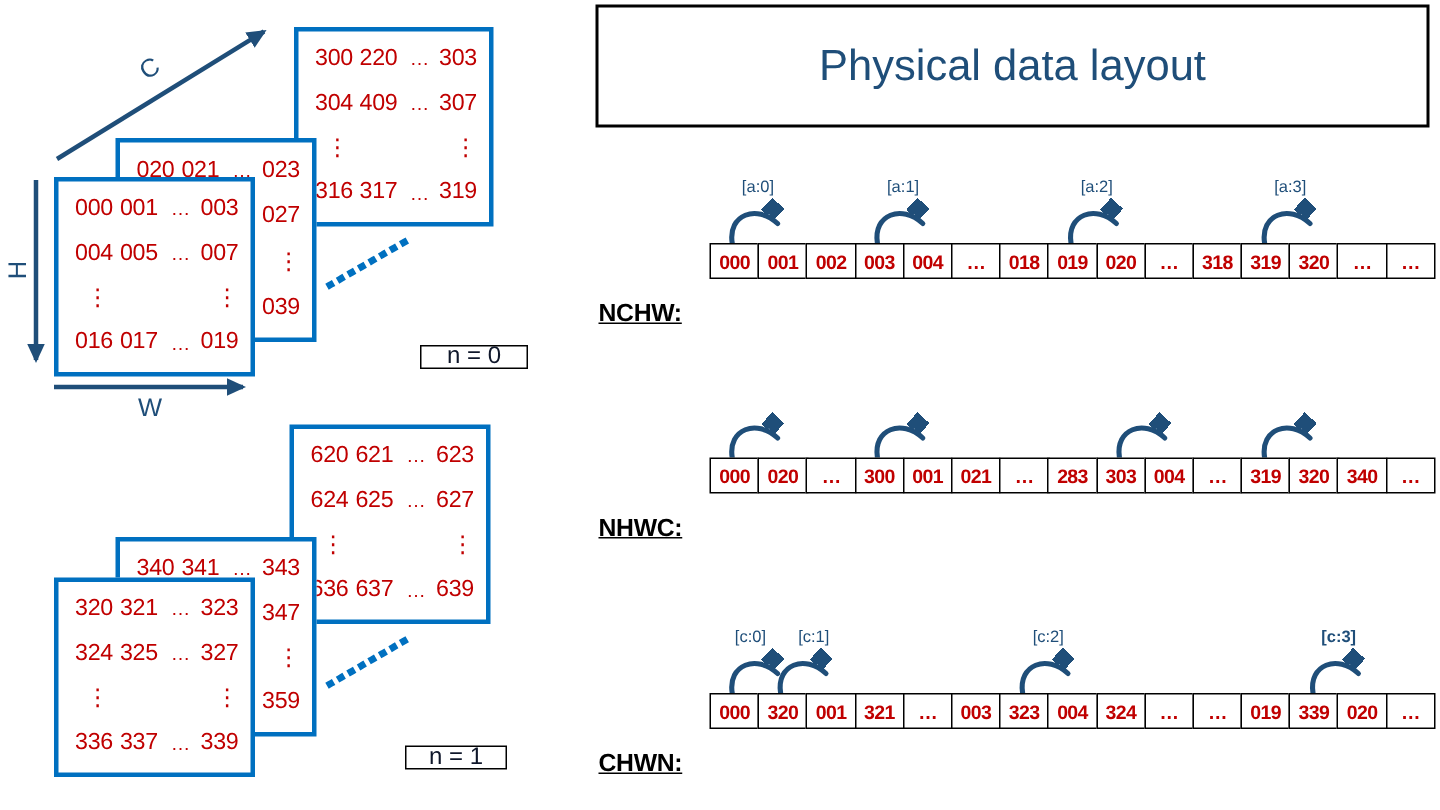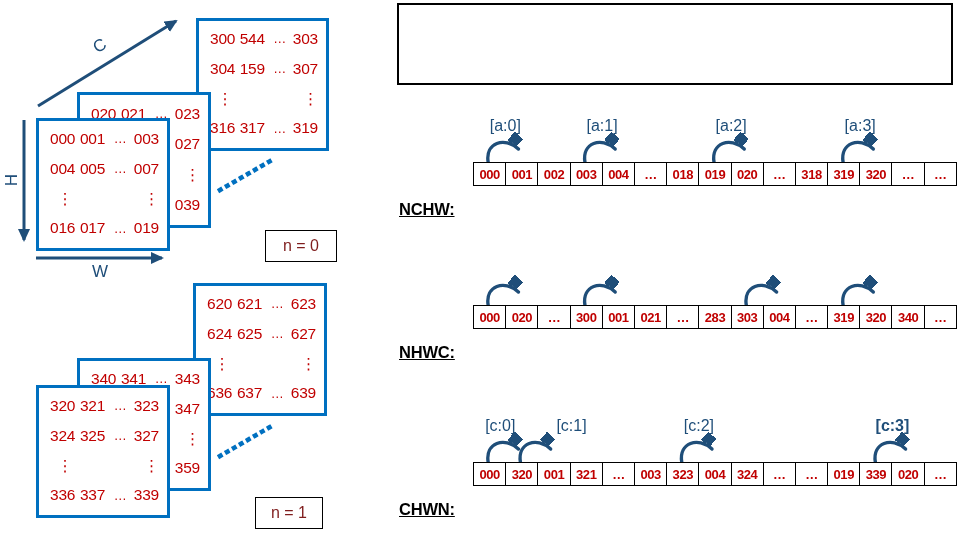--- a/index.html
+++ b/index.html
@@ -22,66 +22,66 @@
   .card-row{
     display:grid;grid-template-columns:1.05fr 1.05fr 0.72fr 1fr;align-items:center;
     color:#C00000;font-size:15.5px;font-weight:400;letter-spacing:-0.2px;line-height:1;
   }
   .card-row .v1{text-align:left;}
   .card-row .v2{text-align:left;}
   .card-row .vd{text-align:center;font-size:13px;}
   .card-row .v4{text-align:right;}
   .card-row .v1.vell{text-align:center;}
   .nbox{
-    position:absolute;height:32px;box-sizing:border-box;border:1.6px solid #000;background:#fff;
-    color:#7f1d1d;font-size:16px;display:flex;align-items:center;justify-content:center;
+    position:absolute;height:16px;box-sizing:border-box;border:1.6px solid #000;background:#fff;
+    color:#0f172a;font-size:16px;display:flex;align-items:center;justify-content:center;margin-left:15px;
   }
   
   .title-box{
     position:absolute;left:397px;top:3px;width:556px;height:82px;box-sizing:border-box;
     border:2px solid #000;background:#fff;display:flex;flex-direction:column;
     align-items:center;justify-content:center;
     color:#1F4E79;font-size:29px;line-height:38px;font-weight:400;
   }
   
   .mem-row{position:absolute;left:397px;width:556px;height:72px;}
   .row-label{
     position:absolute;left:2px;top:44px;height:24px;line-height:25px;
     color:#000;font-size:16.5px;font-weight:700;text-decoration:underline;letter-spacing:-0.2px;margin-top:36px;
   }
   .hops{position:absolute;left:76px;top:0;width:484px;height:18px;}
   .hop{
     position:absolute;top:0;width:80px;text-align:center;
-    color:#1F4E79;font-size:16px;line-height:17px;
+    color:#1F4E79;font-size:11px;line-height:17px;
   }
   .arcs{position:absolute;left:76px;top:17px;width:484px;height:29px;overflow:visible;}
   .arcs path{fill:none;stroke:#1F4E79;stroke-width:3.4;stroke-linecap:round;}
   .cells{position:absolute;left:76px;top:45px;width:484px;height:24px;display:flex;}
   .cell{
     flex:1 1 0;box-sizing:border-box;border:1.2px solid #000;background:#fff;
     color:#C00000;font-size:13px;font-weight:600;letter-spacing:-0.4px;
     display:flex;align-items:center;justify-content:center;line-height:1;
   }
   .cell + .cell{margin-left:-1.2px;}
 </style>
 </head>
 <body>
 
 <div id="stage">
 
   <div class="card" style="left:196px;top:18px;width:133px;height:133px;">
       <div class="card-row">
         <span class="v1">300</span>
-        <span class="v2">544</span>
+        <span class="v2">220</span>
         <span class="vd">…</span>
         <span class="v4">303</span>
       </div>
       <div class="card-row">
         <span class="v1">304</span>
-        <span class="v2">159</span>
+        <span class="v2">409</span>
         <span class="vd">…</span>
         <span class="v4">307</span>
       </div>
       <div class="card-row">
         <span class="v1 vell">⋮</span>
         <span class="v2"></span>
         <span class="vd"></span>
         <span class="v4 vell">⋮</span>
       </div>
       <div class="card-row">
@@ -236,20 +236,21 @@
     <line class="axis-line" x1="36" y1="258" x2="162" y2="258" marker-end="url(#axh)"></line>
     <line class="dots" x1="220" y1="190" x2="272" y2="160"></line>
     <line class="dots" x1="220" y1="456" x2="270" y2="427"></line>
   </svg>
 
   <div class="axis-label" style="left:88px;top:36px;transform:rotate(-31deg);">C</div>
   <div class="axis-label" style="left:0px;top:170px;transform:rotate(-90deg);">H</div>
   <div class="axis-label" style="left:88px;top:262px;">W</div>
 
   <div class="title-box">
+    <div>Physical data layout</div>
   </div>
 
   <div class="mem-row" style="top:117px;">
     <span class="row-label">NCHW:</span>
     <div class="hops">
         <span class="hop" style="left: -7.73333px;">[a:0]</span>
         <span class="hop" style="left: 89.0667px;">[a:1]</span>
         <span class="hop" style="left: 218.133px;">[a:2]</span>
         <span class="hop" style="left: 347.2px;">[a:3]</span>
       </div>
@@ -312,21 +313,21 @@
         <div class="cell">320</div>
         <div class="cell">340</div>
         <div class="cell">…</div>
       </div>
   </div>
 
   <div class="mem-row" style="top:417px;">
     <span class="row-label">CHWN:</span>
     <div class="hops">
         <span class="hop" style="left: -12.7333px;">[c:0]</span>
-        <span class="hop" style="left: 29.5333px; margin-left: 29px;">[c:1]</span>
+        <span class="hop" style="left: 29.5333px;">[c:1]</span>
         <span class="hop" style="left: 185.867px;">[c:2]</span>
         <span class="hop" style="left: 379.467px; font-weight: bold;">[c:3]</span>
       </div>
     <svg class="arcs" viewBox="0 0 484 29">
         <defs>
           <marker id="ah2" markerWidth="3.2" markerHeight="3.2" refX="4.2" refY="3" orient="auto">
             <path d="M0,0 L6,3 L0,6 Z" fill="#1F4E79"></path>
           </marker>
         </defs>
         <path d="M 15.133333333333333 28 C 12.133333333333333 9, 31.4 2, 45.4 15" marker-end="url(#ah2)"></path>

